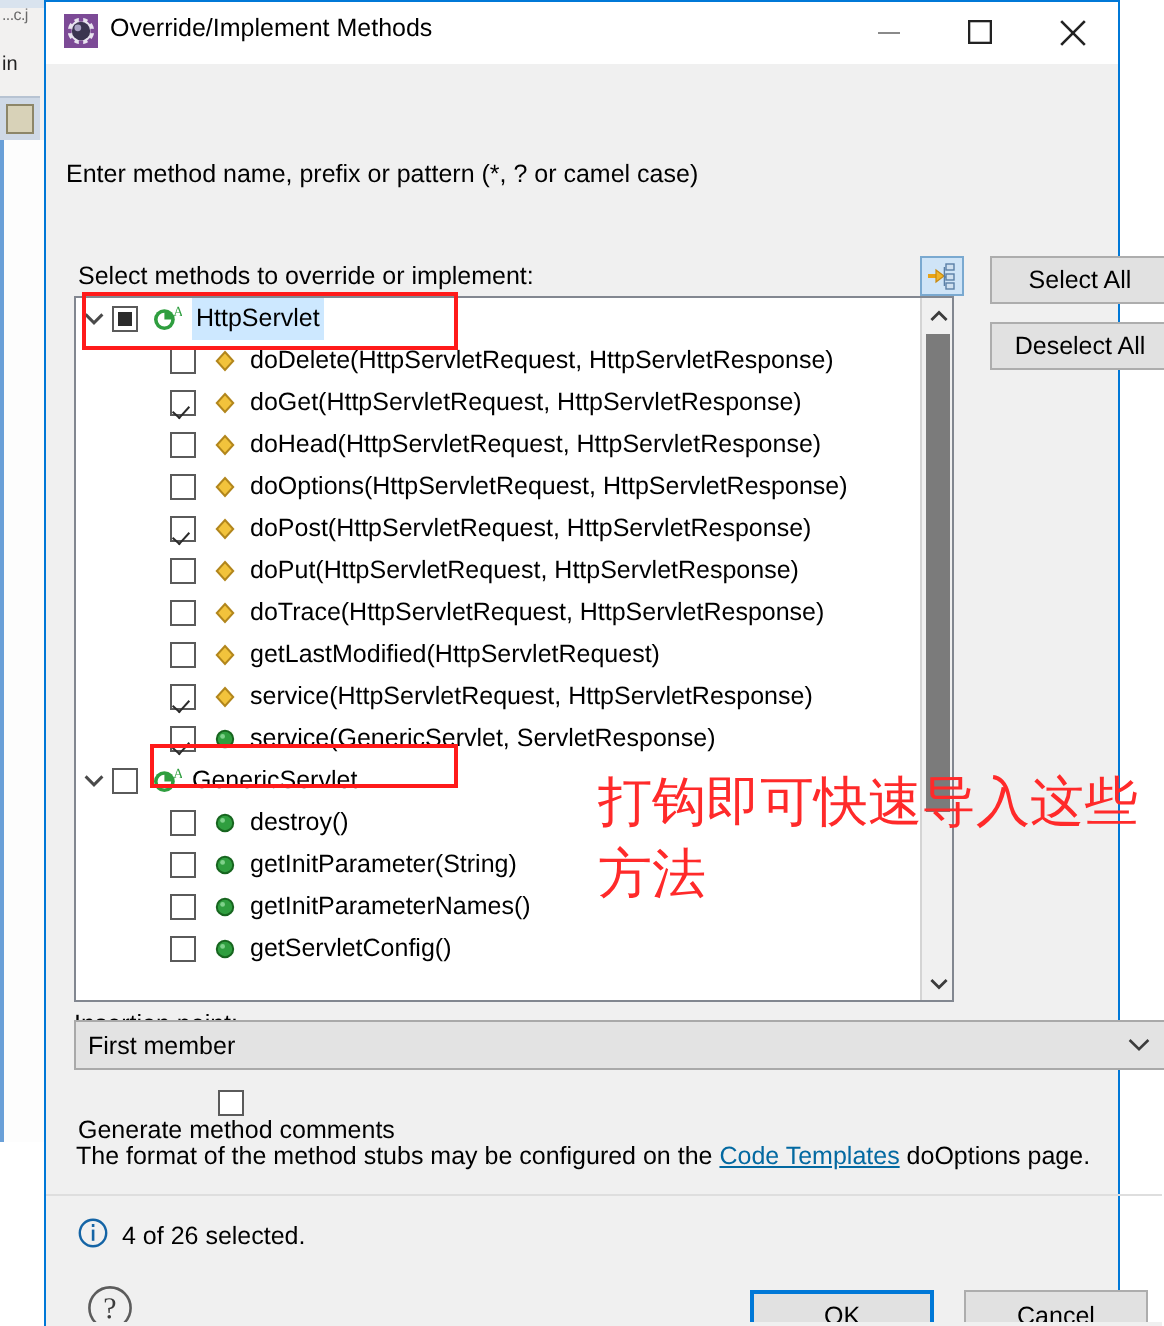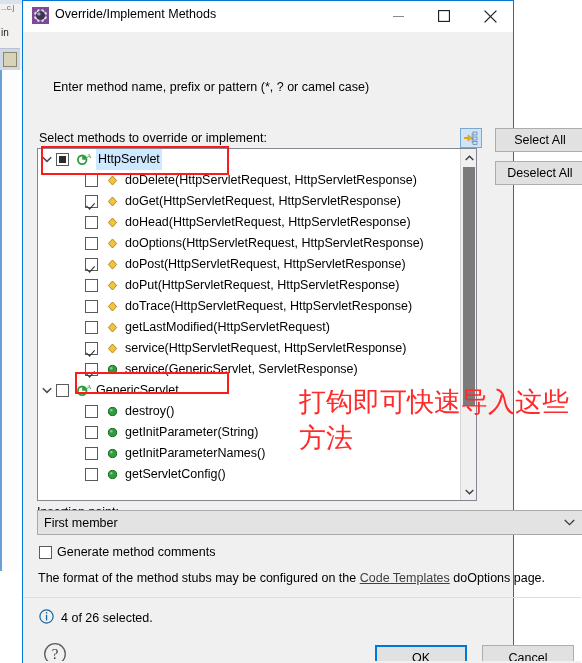--- a/index.html
+++ b/index.html
@@ -29,21 +29,21 @@
   }
   #bg-strip .bg-rulericon{
     position:absolute;left:3px;top:52px;width:12px;height:13px;background:#d8d2b8;
     border:1px solid #8d8668;
   }
   #bg-strip .bg-leftline{position:absolute;left:0;top:70px;width:2px;height:593px;background:#6aa0d8;}
   #bg-strip .bg-body{position:absolute;left:2px;top:70px;width:20px;height:593px;background:#fdfdfd;}
 
   
   #dialog{
-    position:absolute;left:22px;top:0;width:492px;height:663px;
+    position:absolute;left:22px;top:0;width:538px;height:663px;
     background:#f0f0f0;border:1px solid #0078d7;box-sizing:border-box;
   }
   
   #titlebar{
     position:relative;height:30px;background:#ffffff;
     border-bottom:1px solid #ffffff;
   }
   #app-icon{
     position:absolute;left:9px;top:6px;width:17px;height:17px;
   }
@@ -58,21 +58,21 @@
   .wbtn svg{display:block;}
   #btn-min{right:92px;}
   #btn-max{right:46px;}
   #btn-close{right:0px;}
 
   
   #dlg-body{position:relative;height:632px;background:#f0f0f0;}
 
   .lbl{position:absolute;font-size:12.5px;color:#000;white-space:nowrap;}
 
-  #lbl-enter{left:30px;top:48px;}
+  #lbl-enter{left:10px;top:48px;}
 
   #search-input{
     position:absolute;left:14px;top:68px;width:368px;height:22px;
     box-sizing:border-box;background:#ffffff;border:1px solid #a0a0a0;
     font-family:inherit;font-size:12.5px;color:#000;padding:0 4px;outline:none;
   }
   #search-input::placeholder{color:#9a9a9a;opacity:1;}
 
   #lbl-select{left:16px;top:99px;}
 
@@ -154,29 +154,29 @@
   #lbl-insertion{left:14px;top:473px;}
   #combo-insertion{
     position:absolute;left:14px;top:478px;width:546px;height:25px;
     background:#e3e3e3;border:1px solid #a9a9a9;box-sizing:border-box;
     display:flex;align-items:center;cursor:default;
   }
   #combo-insertion .cval{padding-left:6px;font-size:12.5px;color:#000;flex:1;}
   #combo-insertion .carrow{width:26px;display:flex;align-items:center;justify-content:center;}
 
   #cb-generate-wrap{
-    position:absolute;left:16px;top:513px;display:flex;align-items:center;cursor:default;
+    position:absolute;left:16px;top:513px;display:flex;align-items:center;cursor:default;flex-direction:column;
   }
   #cb-generate-wrap .cbx{margin-right:5px;}
   #cb-generate-wrap .ctext{font-size:12.5px;color:#000;}
 
   #format-line{
     position:absolute;left:15px;top:539px;font-size:12.5px;color:#000;white-space:nowrap;
   }
-  #format-line a{color:#404040;text-decoration:underline;cursor:default;}
+  #format-line a{color:#0369a1;text-decoration:underline;cursor:default;}
 
   #sep-line{position:absolute;left:0;top:565px;width:558px;height:1px;background:#dedede;}
 
   #status-wrap{position:absolute;left:16px;top:577px;display:flex;align-items:center;}
   #status-wrap .stext{font-size:12.5px;color:#000;margin-left:7px;}
 
   #help-btn{position:absolute;left:20px;top:610px;width:24px;height:24px;cursor:default;}
 
   .dlgbtn{
     position:absolute;height:26px;background:#e1e1e1;border:1px solid #adadad;

